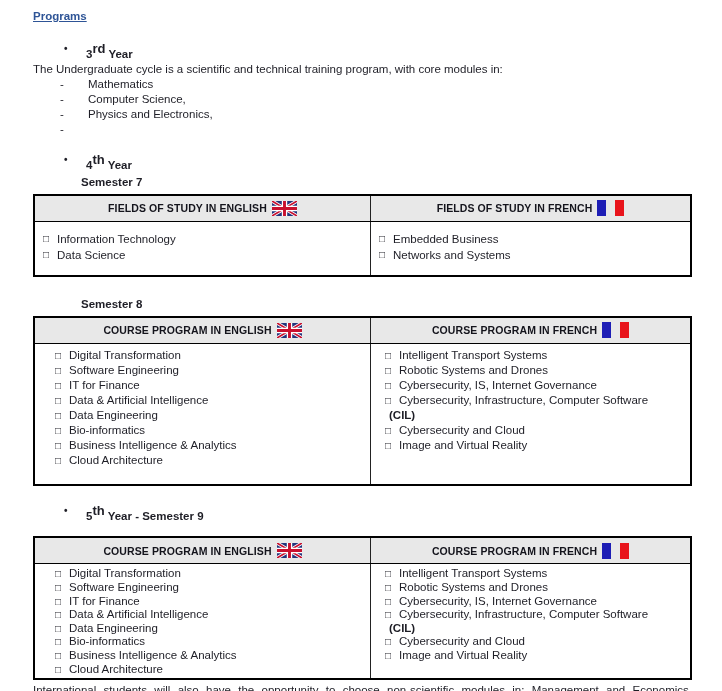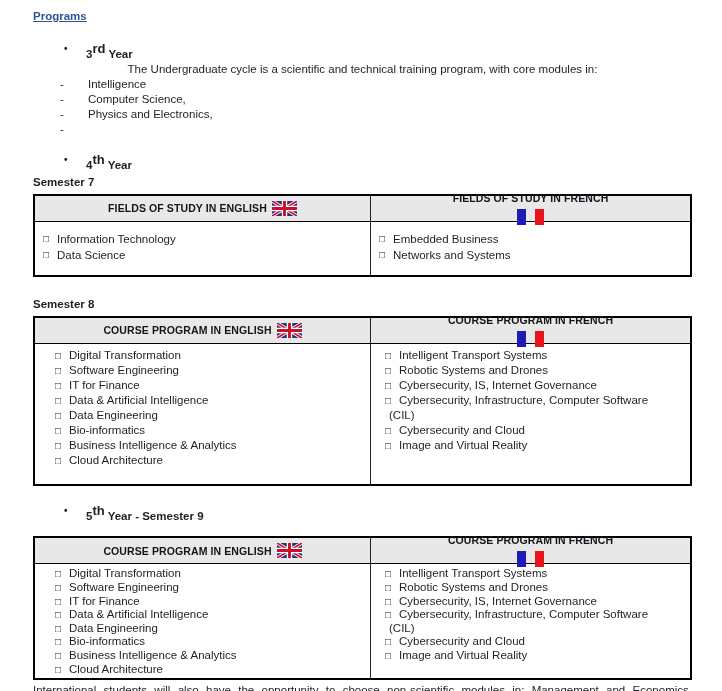--- a/index.html
+++ b/index.html
@@ -17,45 +17,45 @@
     color: #2E5496; font-weight: bold; font-size: 11.5px;
     text-decoration: underline;
   }
 
   
   .bullet-line { display: flex; font-weight: bold; line-height: 15px; }
   .bullet-glyph { width: 22px; padding-left: 31px; box-sizing: content-box; font-size: 10px; }
   .bullet-text sup { font-size: 13px; }
 
   .y3-bullet { margin-top: 19px; }
-  .intro { line-height: 15px; margin-top: 0px; text-align: center; }
+  .intro { line-height: 15px; margin-top: 0px; }
 
   .dash-line { display: flex; line-height: 15px; }
   .dash-glyph { width: 28px; padding-left: 27px; box-sizing: content-box; }
 
   .y4-bullet { margin-top: 15px; }
-  .semester-label { font-weight: bold; line-height: 15px; margin-top: 2px; }
+  .semester-label { font-weight: bold; line-height: 15px; margin-top: 2px; margin-left: 48px; }
 
   
   .ptable { border: 2px solid #000; margin-top: 4px; width: 659px; }
   .thead { display: flex; background: #E8E8E8; border-bottom: 1.5px solid #000; }
   .th {
     width: 335px; height: 25px;
     display: flex; align-items: center; justify-content: center; gap: 5px;
     font-weight: bold; font-size: 10.5px; color: #14141c;
     letter-spacing: 0.1px; white-space: nowrap;
   }
-  .th-right { width: 320px; border-left: 1.5px solid #222; flex-direction: column; }
+  .th-right { width: 320px; border-left: 1.5px solid #222; }
   .tbody { display: flex; }
   .td { width: 335px; padding: 9px 6px 12px 8px; }
   .td-right { width: 320px; border-left: 1.5px solid #222; }
 
   .item { display: flex; line-height: 16px; }
   .cb { width: 14px; flex: 0 0 14px; font-size: 10px; }
-  .item.cont { padding-left: 4px; }
+  .item.cont { padding-left: 4px; font-weight: bold; }
 
   
   .t8 .td { padding: 4px 6px 16px 20px; }
   .t8 .td-right { padding-left: 14px; }
   .t8 .item { line-height: 15px; }
 
   
   .t9 .td { padding: 3px 6px 2px 20px; }
   .t9 .td-right { padding-left: 14px; }
   .t9 .item { line-height: 13.6px; }
@@ -87,21 +87,21 @@
 
   
   <div class="bullet-line y3-bullet">
     <span class="bullet-glyph">•</span>
     <span class="bullet-text"><span>3</span><sup>rd</sup><span> Year</span></span>
   </div>
   <p class="intro">The Undergraduate cycle is a scientific and technical training program, with core modules in:</p>
   <div>
     <div class="dash-line">
       <span class="dash-glyph">-</span>
-      <span>Intelligence</span>
+      <span>Mathematics</span>
     </div>
     <div class="dash-line">
       <span class="dash-glyph">-</span>
       <span>Computer Science,</span>
     </div>
     <div class="dash-line">
       <span class="dash-glyph">-</span>
       <span>Physics and Electronics,</span>
     </div>
     <div class="dash-line">

